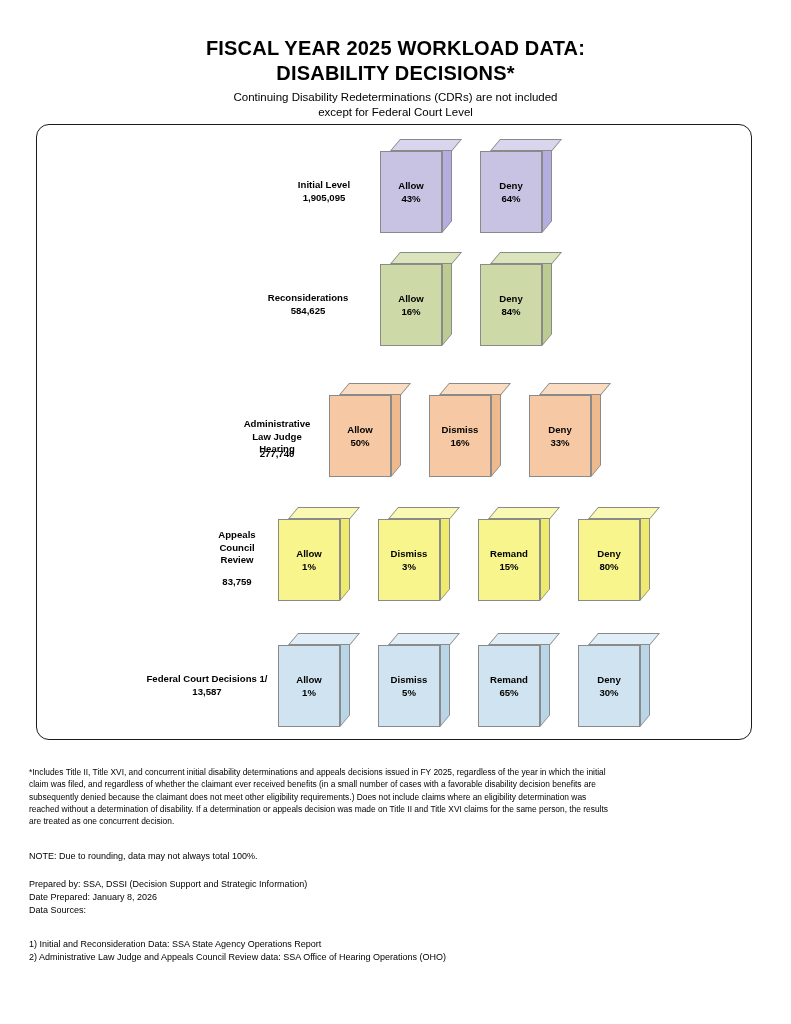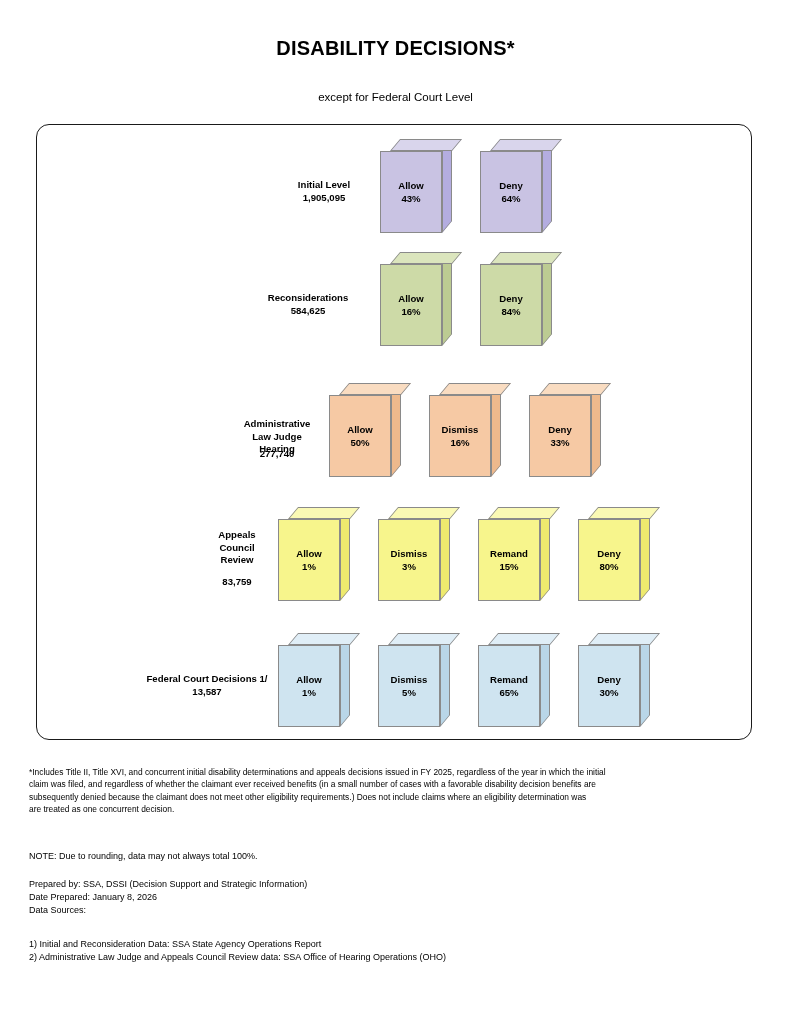--- a/index.html
+++ b/index.html
@@ -171,24 +171,26 @@
   }
   .source-line {
     font-size: 9px;
     line-height: 13.2px;
   }
 </style>
 </head>
 <body>
 
 <div id="title-block">
+  <div class="title-line">FISCAL YEAR 2025 WORKLOAD DATA:</div>
   <div class="title-line">DISABILITY DECISIONS*</div>
 </div>
 
 <div id="subtitle-block">
+  <div class="subtitle-line">Continuing Disability Redeterminations (CDRs) are not included</div>
   <div class="subtitle-line">except for Federal Court Level</div>
 </div>
 
 <div id="chart-frame">
   <div id="rows-container">
       <div class="chart-row" style="top: 14px;">
         <div class="row-label" style="left: 237px; width: 100px; top: 40px;">Initial Level</div>
         <div class="row-count" style="left: 237px; width: 100px; top: 52.6px;">1,905,095</div>
         <div class="box3d" style="left: 343px; top: 0px;">
           <div class="box-side" style="background: rgb(180, 173, 224);"></div>
@@ -331,20 +333,21 @@
           </div>
         </div>
       </div>
     </div>
 </div>
 
 <div id="footnote-block">
   <div class="footnote-line">*Includes Title II, Title XVI, and concurrent initial disability determinations and appeals decisions issued in FY 2025, regardless of the year in which the initial</div>
   <div class="footnote-line">claim was filed, and regardless of whether the claimant ever received benefits (in a small number of cases with a favorable disability decision benefits are</div>
   <div class="footnote-line">subsequently denied because the claimant does not meet other eligibility requirements.)  Does not include claims where an eligibility determination was</div>
+  <div class="footnote-line">reached without a determination of disability.  If a determination or appeals decision was made on Title II and Title XVI claims for the same person, the results</div>
   <div class="footnote-line">are treated as one concurrent decision.</div>
 </div>
 
 <div id="note-block">
   <div class="note-line">NOTE:  Due to rounding, data may not always total 100%.</div>
 </div>
 
 <div id="prepared-block">
   <div class="prepared-line">Prepared by:  SSA, DSSI (Decision Support and Strategic Information)</div>
   <div class="prepared-line">Date Prepared:  January 8, 2026</div>

